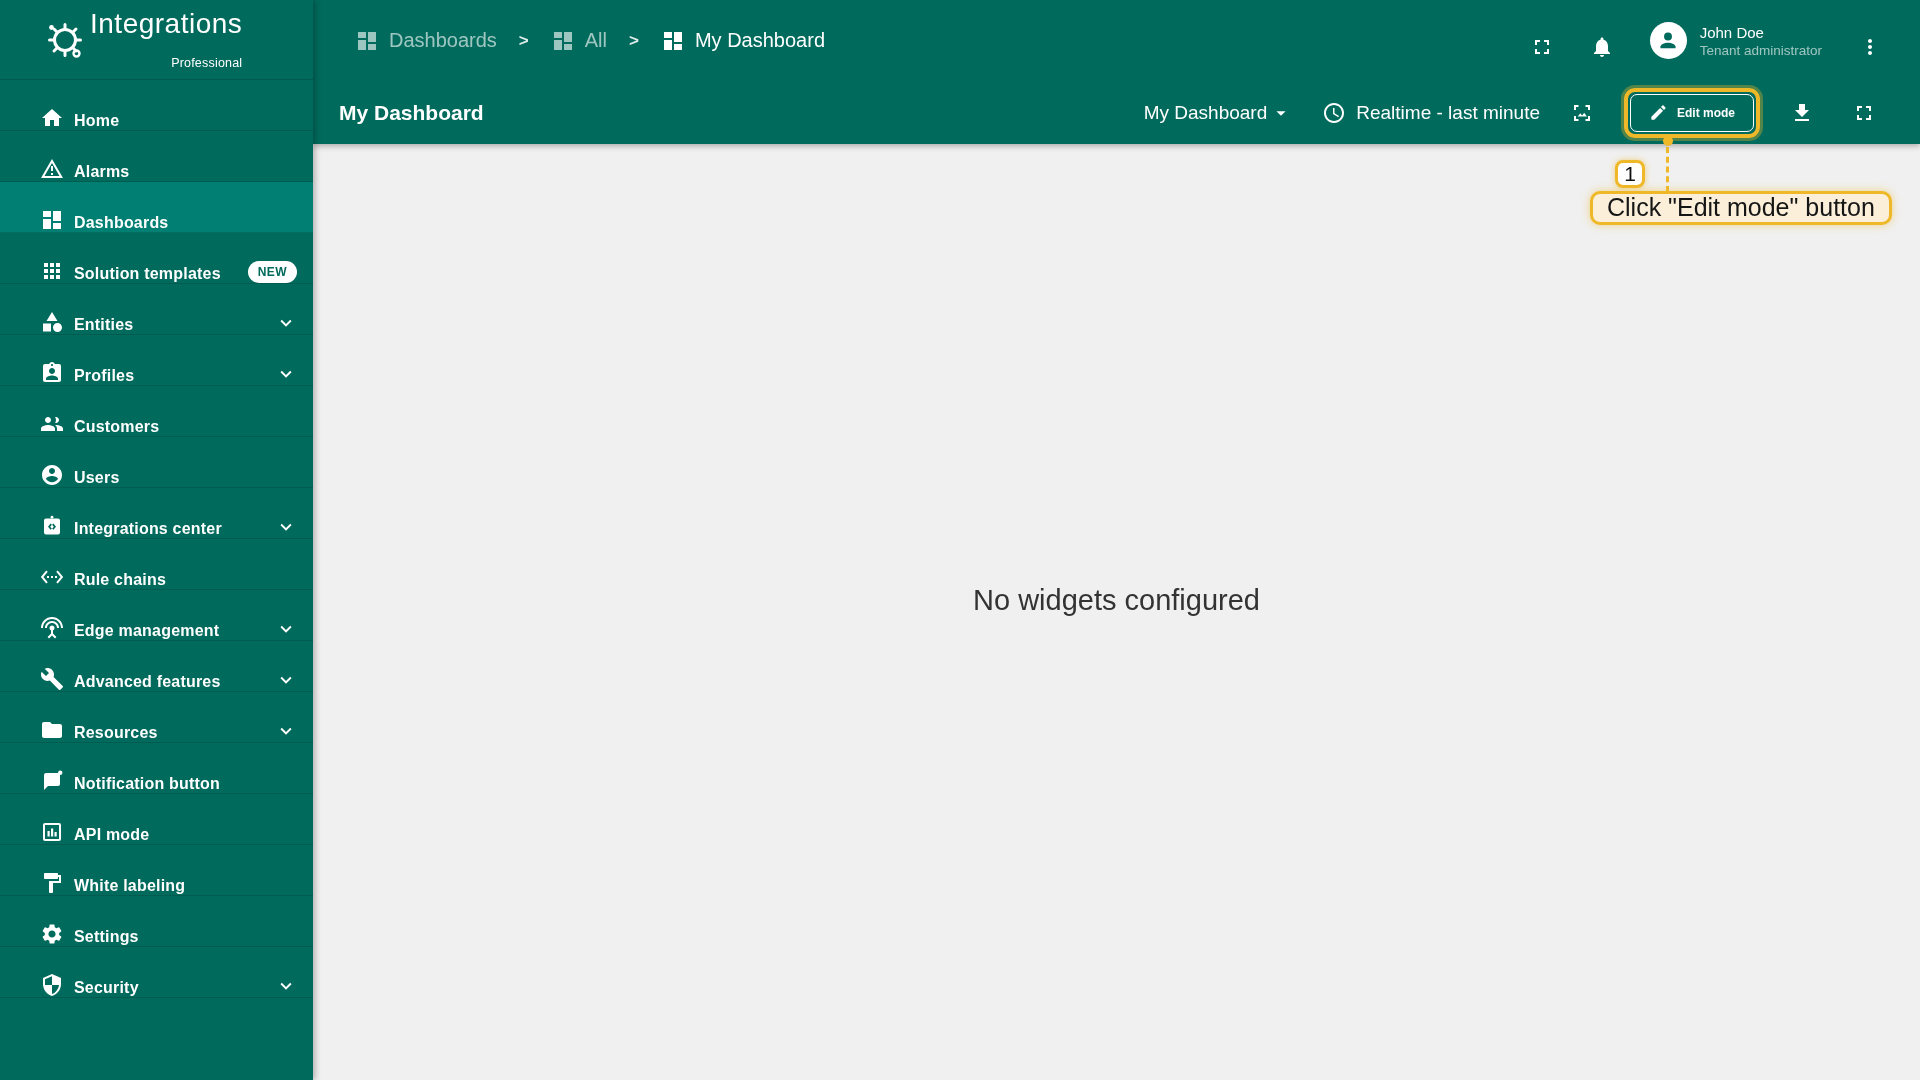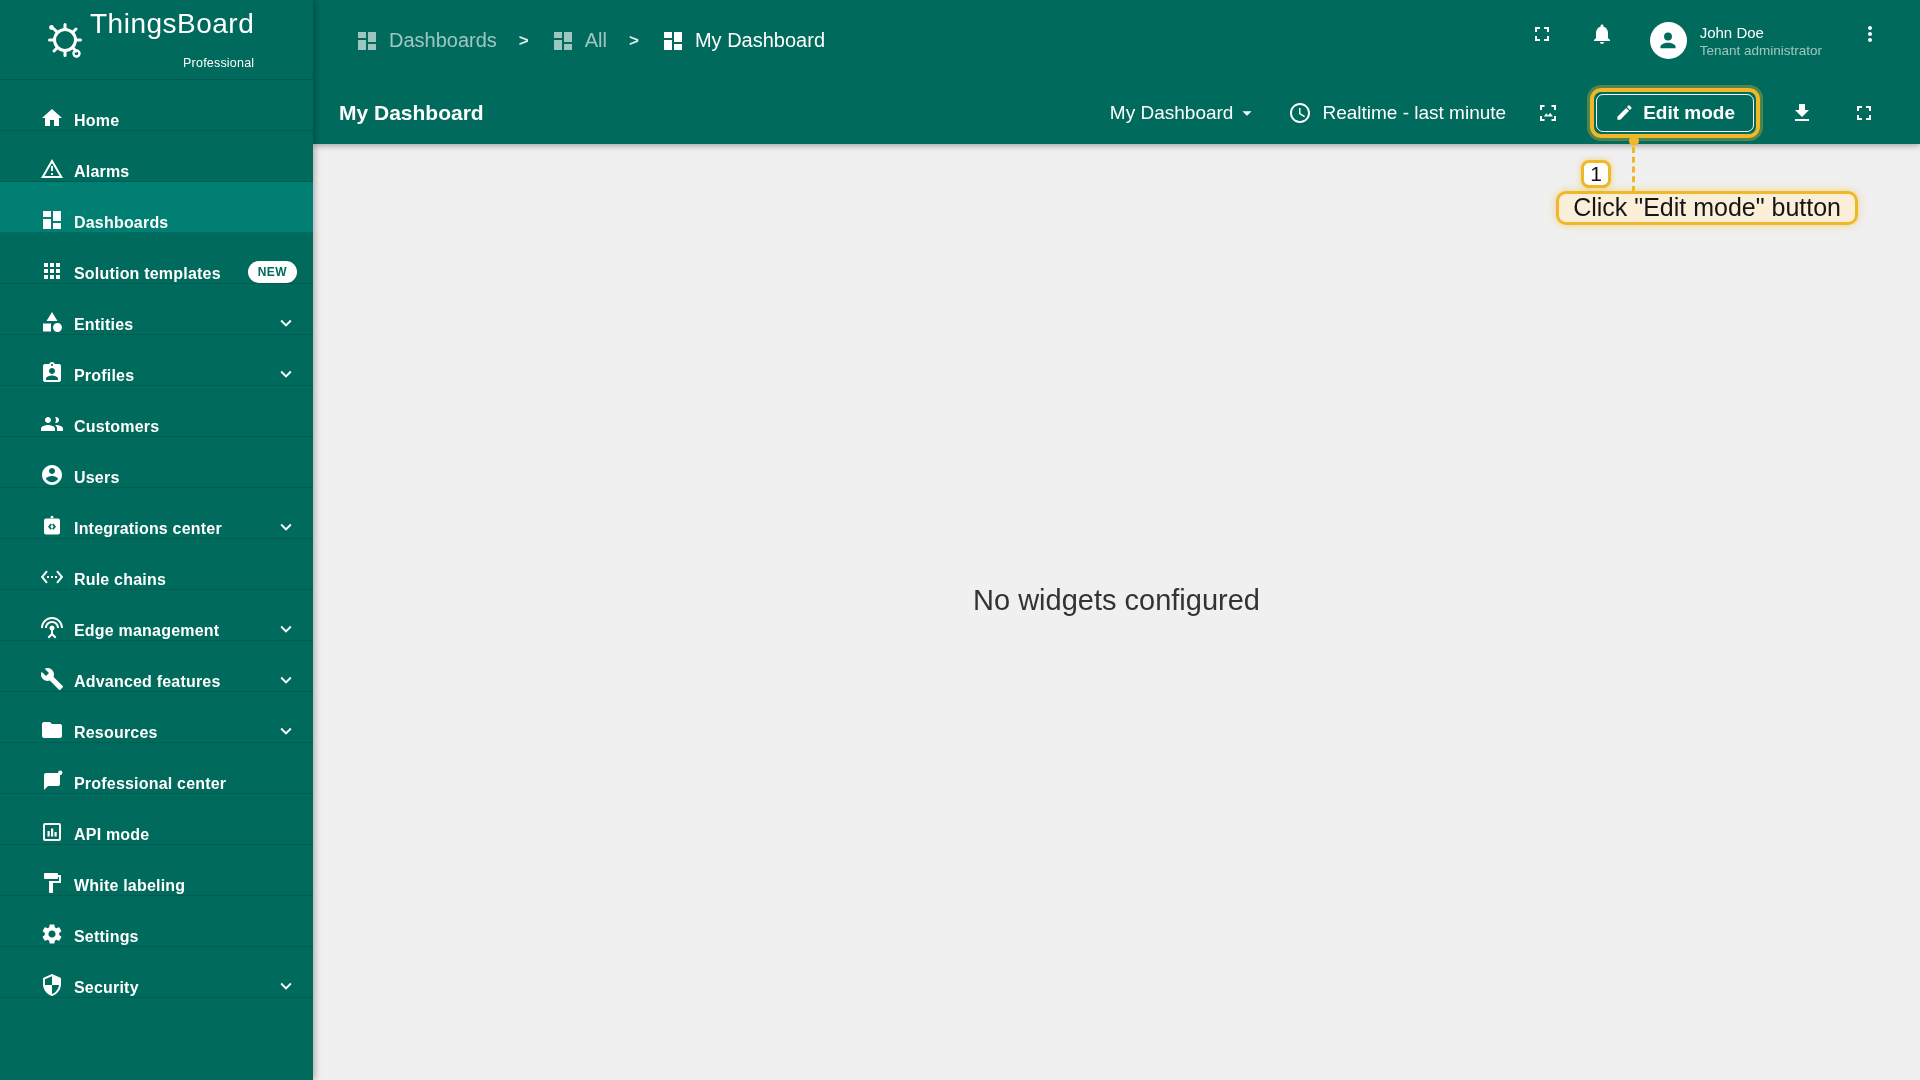--- a/index.html
+++ b/index.html
@@ -43,21 +43,21 @@
 
   
   .main { flex:1; display:flex; flex-direction:column; min-width:0; }
   .head { background:#006A5C; box-shadow:0 2px 6px rgba(0,0,0,.30); z-index:2; }
 
   .topbar { height:81px; display:flex; align-items:center; padding:0 38px 0 42px; }
   .crumb { display:flex; align-items:center; gap:10px; font-size:20px; cursor:pointer; color:#fff; }
   .crumb.muted { color:rgba(255,255,255,.62); }
   .crumb svg { width:24px; height:24px; fill:currentColor; display:block; }
   .crumb-sep { margin:0 22px; font-size:17px; font-weight:700; color:rgba(255,255,255,.88); }
-  .topbar-right { margin-left:auto; display:flex; align-items:flex-start; gap:36px; }
+  .topbar-right { margin-left:auto; display:flex; align-items:flex-end; gap:36px; }
   .icon-btn { background:none; border:none; padding:0; cursor:pointer; display:flex; align-items:center; justify-content:center; }
   .icon-btn svg { width:24px; height:24px; fill:#fff; display:block; }
   .user-chip { display:flex; align-items:center; gap:13px; cursor:pointer; }
   .avatar { width:37px; height:37px; border-radius:50%; background:#fff; display:flex; align-items:center; justify-content:center; }
   .avatar svg { width:28px; height:28px; fill:#006A5C; display:block; }
   .user-name { font-size:15px; line-height:1.35; }
   .user-role { font-size:13.5px; color:rgba(255,255,255,.62); }
 
   .toolbar { height:63px; display:flex; align-items:center; padding:0 44px 0 26px; position:relative; z-index:4; }
   .toolbar-title { font-size:21px; font-weight:700; }
@@ -69,21 +69,21 @@
 
   
   .ring {
     position:relative; display:inline-block;
     border:4px solid #EFB829; border-radius:11px; padding:2px;
     box-shadow:0 0 0 3px rgba(239,184,41,.35);
   }
   .edit-btn {
     display:flex; align-items:center; gap:9px; height:38px; padding:0 18px;
     background:transparent; border:1.5px solid #fff; border-radius:7px;
-    color:#fff; font-size:19px; font-weight:700; font-family:inherit; cursor:pointer; white-space:nowrap;
+    color:#fff; font-size:12px; font-weight:700; font-family:inherit; cursor:pointer; white-space:nowrap;
   }
   .edit-btn svg { width:19px; height:19px; fill:#fff; display:block; }
   .conn-dot { position:absolute; left:35px; top:44px; width:10px; height:10px; border-radius:50%; background:#EFB829; }
   .conn-line { position:absolute; left:38px; top:55px; height:45px; width:0; border-left:3px dashed #EFB829; }
   .step-badge {
     position:absolute; left:-13px; top:68px; width:30px; height:28px;
     background:#fff; border:3px solid #EFB829; border-radius:8px;
     display:flex; align-items:center; justify-content:center;
     font-size:21px; color:#111; box-shadow:0 0 6px rgba(239,184,41,.6);
   }
@@ -106,21 +106,21 @@
     <div class="logo-row">
       <span class="logo-icon">
         <svg viewBox="0 0 40 40" fill="none" stroke="#fff" stroke-width="3" stroke-linecap="round">
           <circle cx="21" cy="20" r="10.5"></circle>
           <path d="M32 20h4.5M28.8 12.2l3.2-3.2M21 9V4.5M13.2 12.2 10 9M10 20H5.5M13.2 27.8 10 31M21 31v4.5M28.8 27.8l3.2 3.2"></path>
           <circle cx="7.5" cy="7.5" r="2.4" fill="#fff" stroke="none"></circle>
           <circle cx="32.5" cy="33.5" r="3" stroke-width="2.4"></circle>
         </svg>
       </span>
       <span class="logo-text">
-        <span class="logo-name">ThingsBoard</span>
+        <span class="logo-name">Integrations</span>
         <span class="logo-edition">Professional</span>
       </span>
     </div>
 
     <nav class="nav">
       <div class="nav-item">
         <span class="nav-icon">
             <svg viewBox="0 0 24 24">
               <path d="M10 20v-6h4v6h5v-8h3L12 3 2 12h3v8z"></path>
             </svg>
@@ -262,21 +262,21 @@
             </svg>
           </span>
       </div>
       <div class="nav-item">
         <span class="nav-icon">
             <svg viewBox="0 0 24 24">
               <path d="M18 4H6a2 2 0 0 0-2 2v15l4-4h10a2 2 0 0 0 2-2V6a2 2 0 0 0-2-2z"></path>
               <circle cx="20.2" cy="3.8" r="2.2"></circle>
             </svg>
           </span>
-        <span class="nav-label">Professional center</span>
+        <span class="nav-label">Notification button</span>
       </div>
       <div class="nav-item">
         <span class="nav-icon">
             <svg viewBox="0 0 24 24">
               <path fill-rule="evenodd" d="M5 3h14a2 2 0 0 1 2 2v14a2 2 0 0 1-2 2H5a2 2 0 0 1-2-2V5a2 2 0 0 1 2-2zm0 2v14h14V5H5z"></path>
               <path d="M7.5 11h2.2v5.5H7.5zM11 8.5h2.2v8H11zM14.5 12h2.2v4.5h-2.2z"></path>
             </svg>
           </span>
         <span class="nav-label">API mode</span>
       </div>

